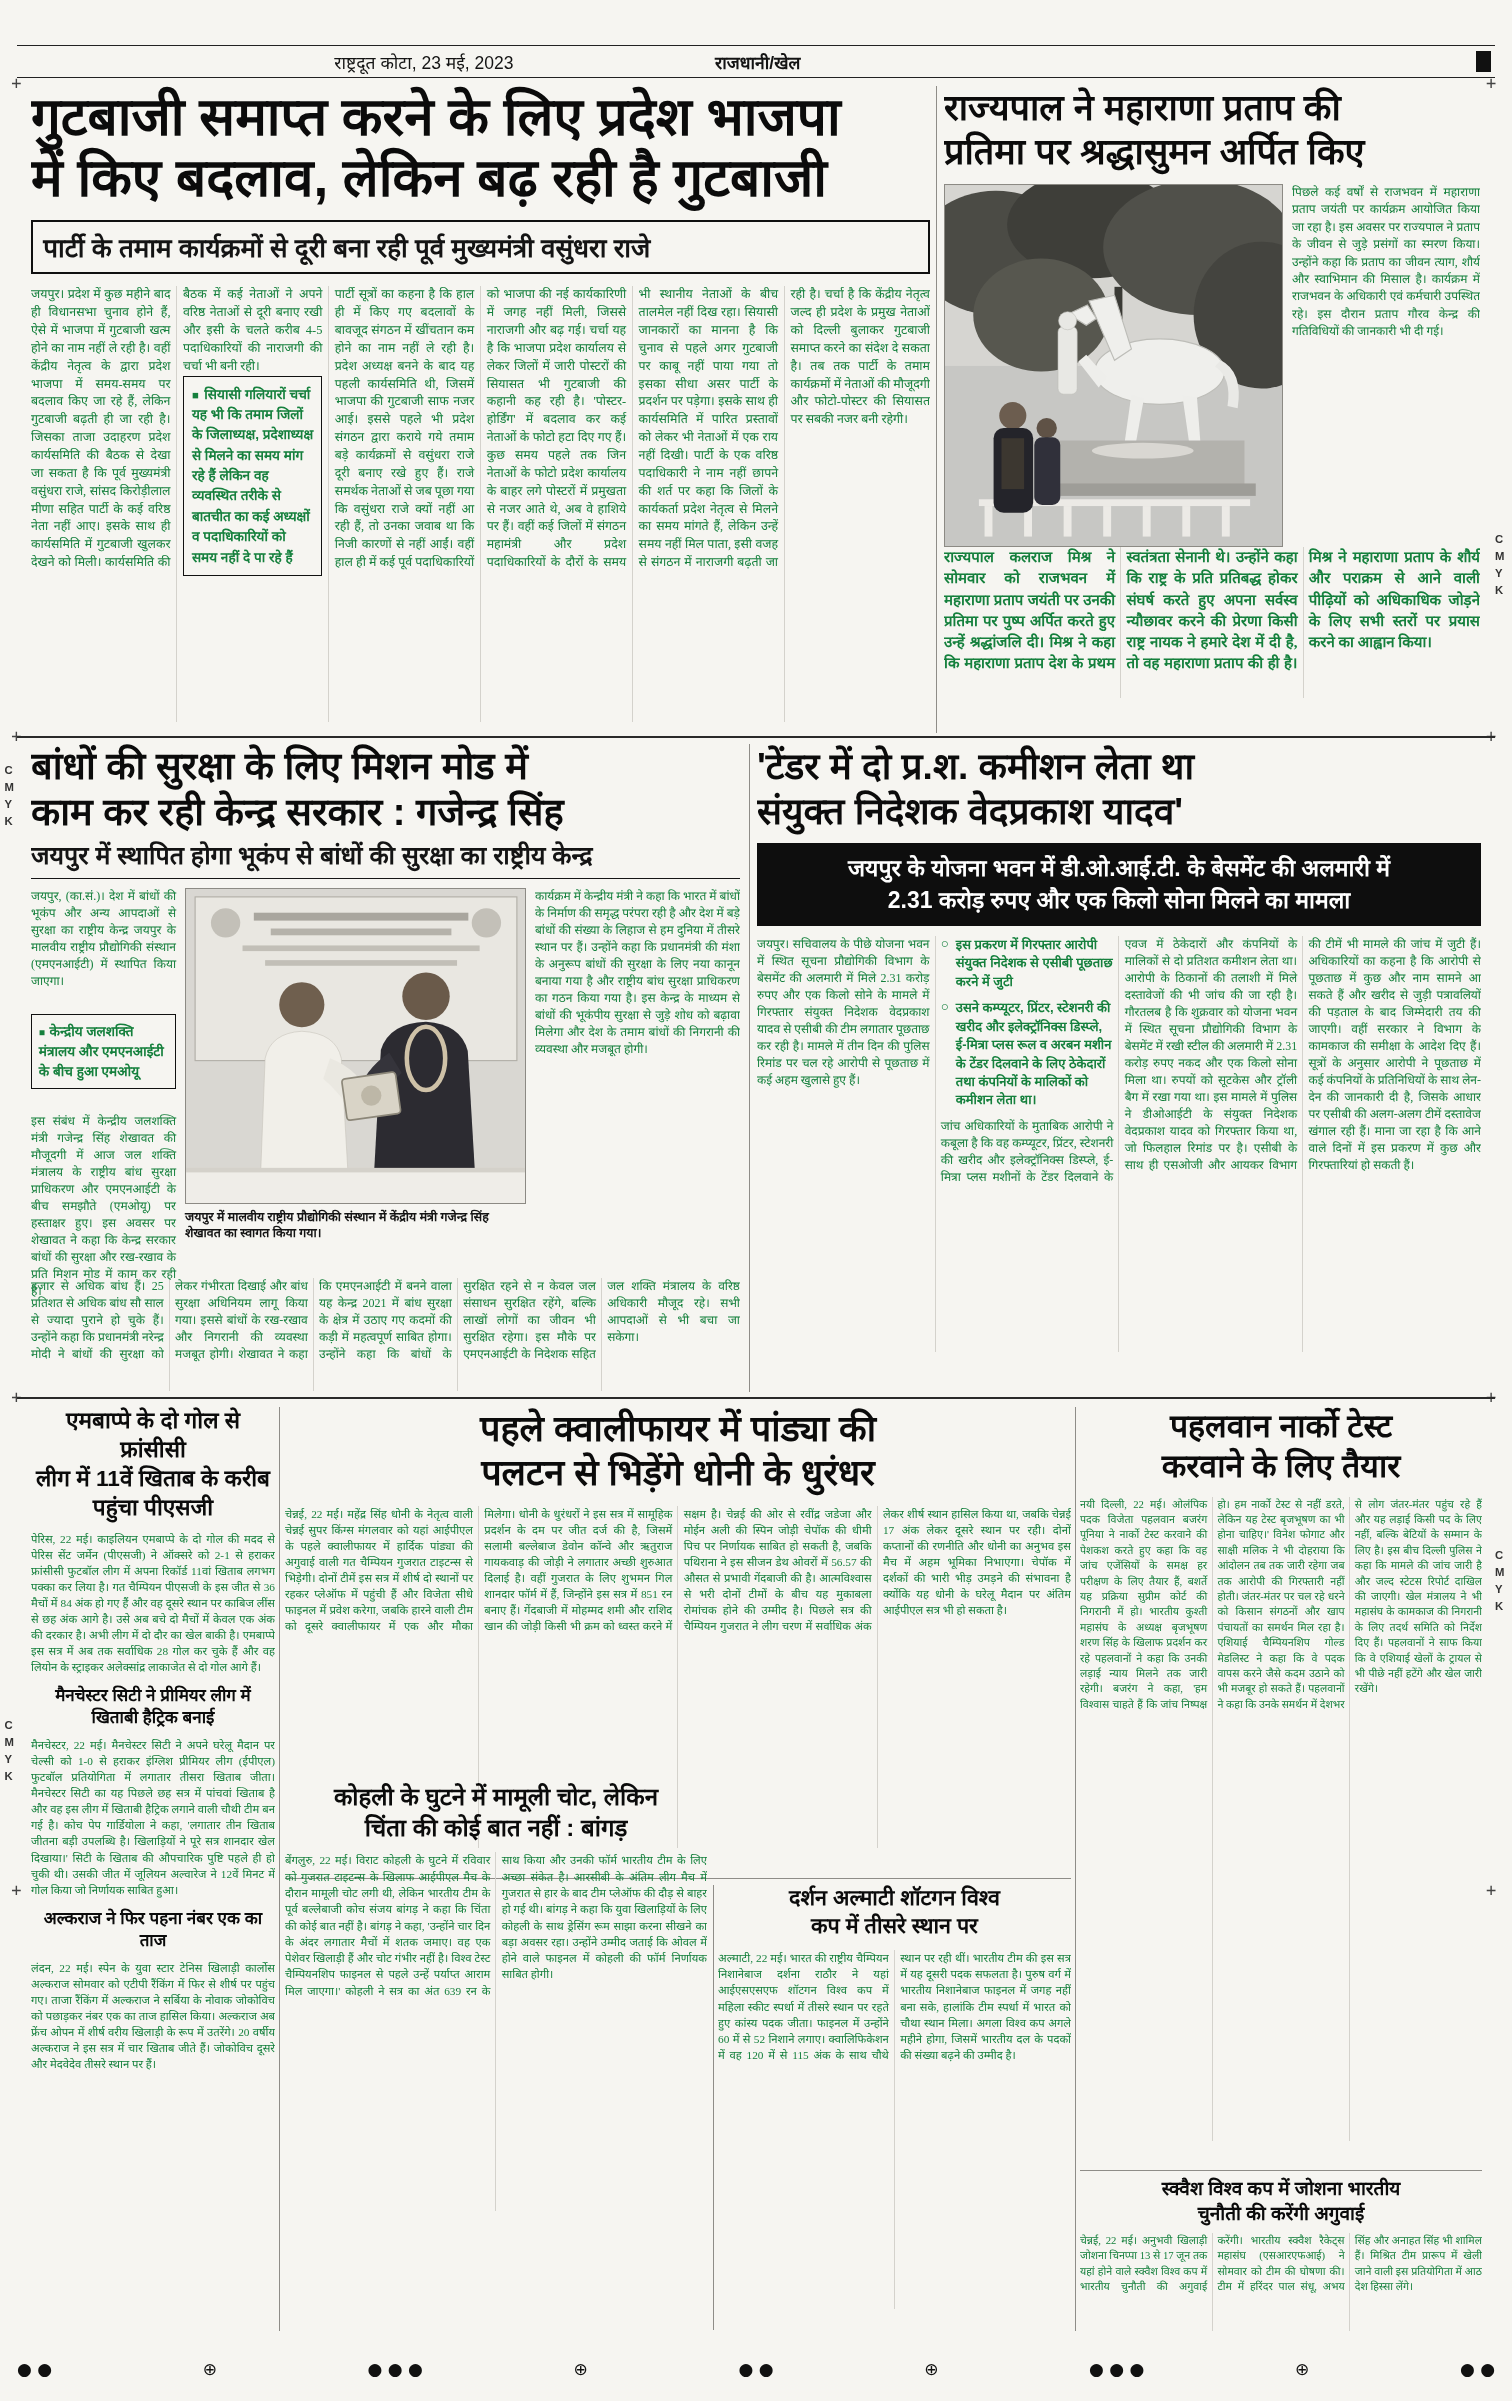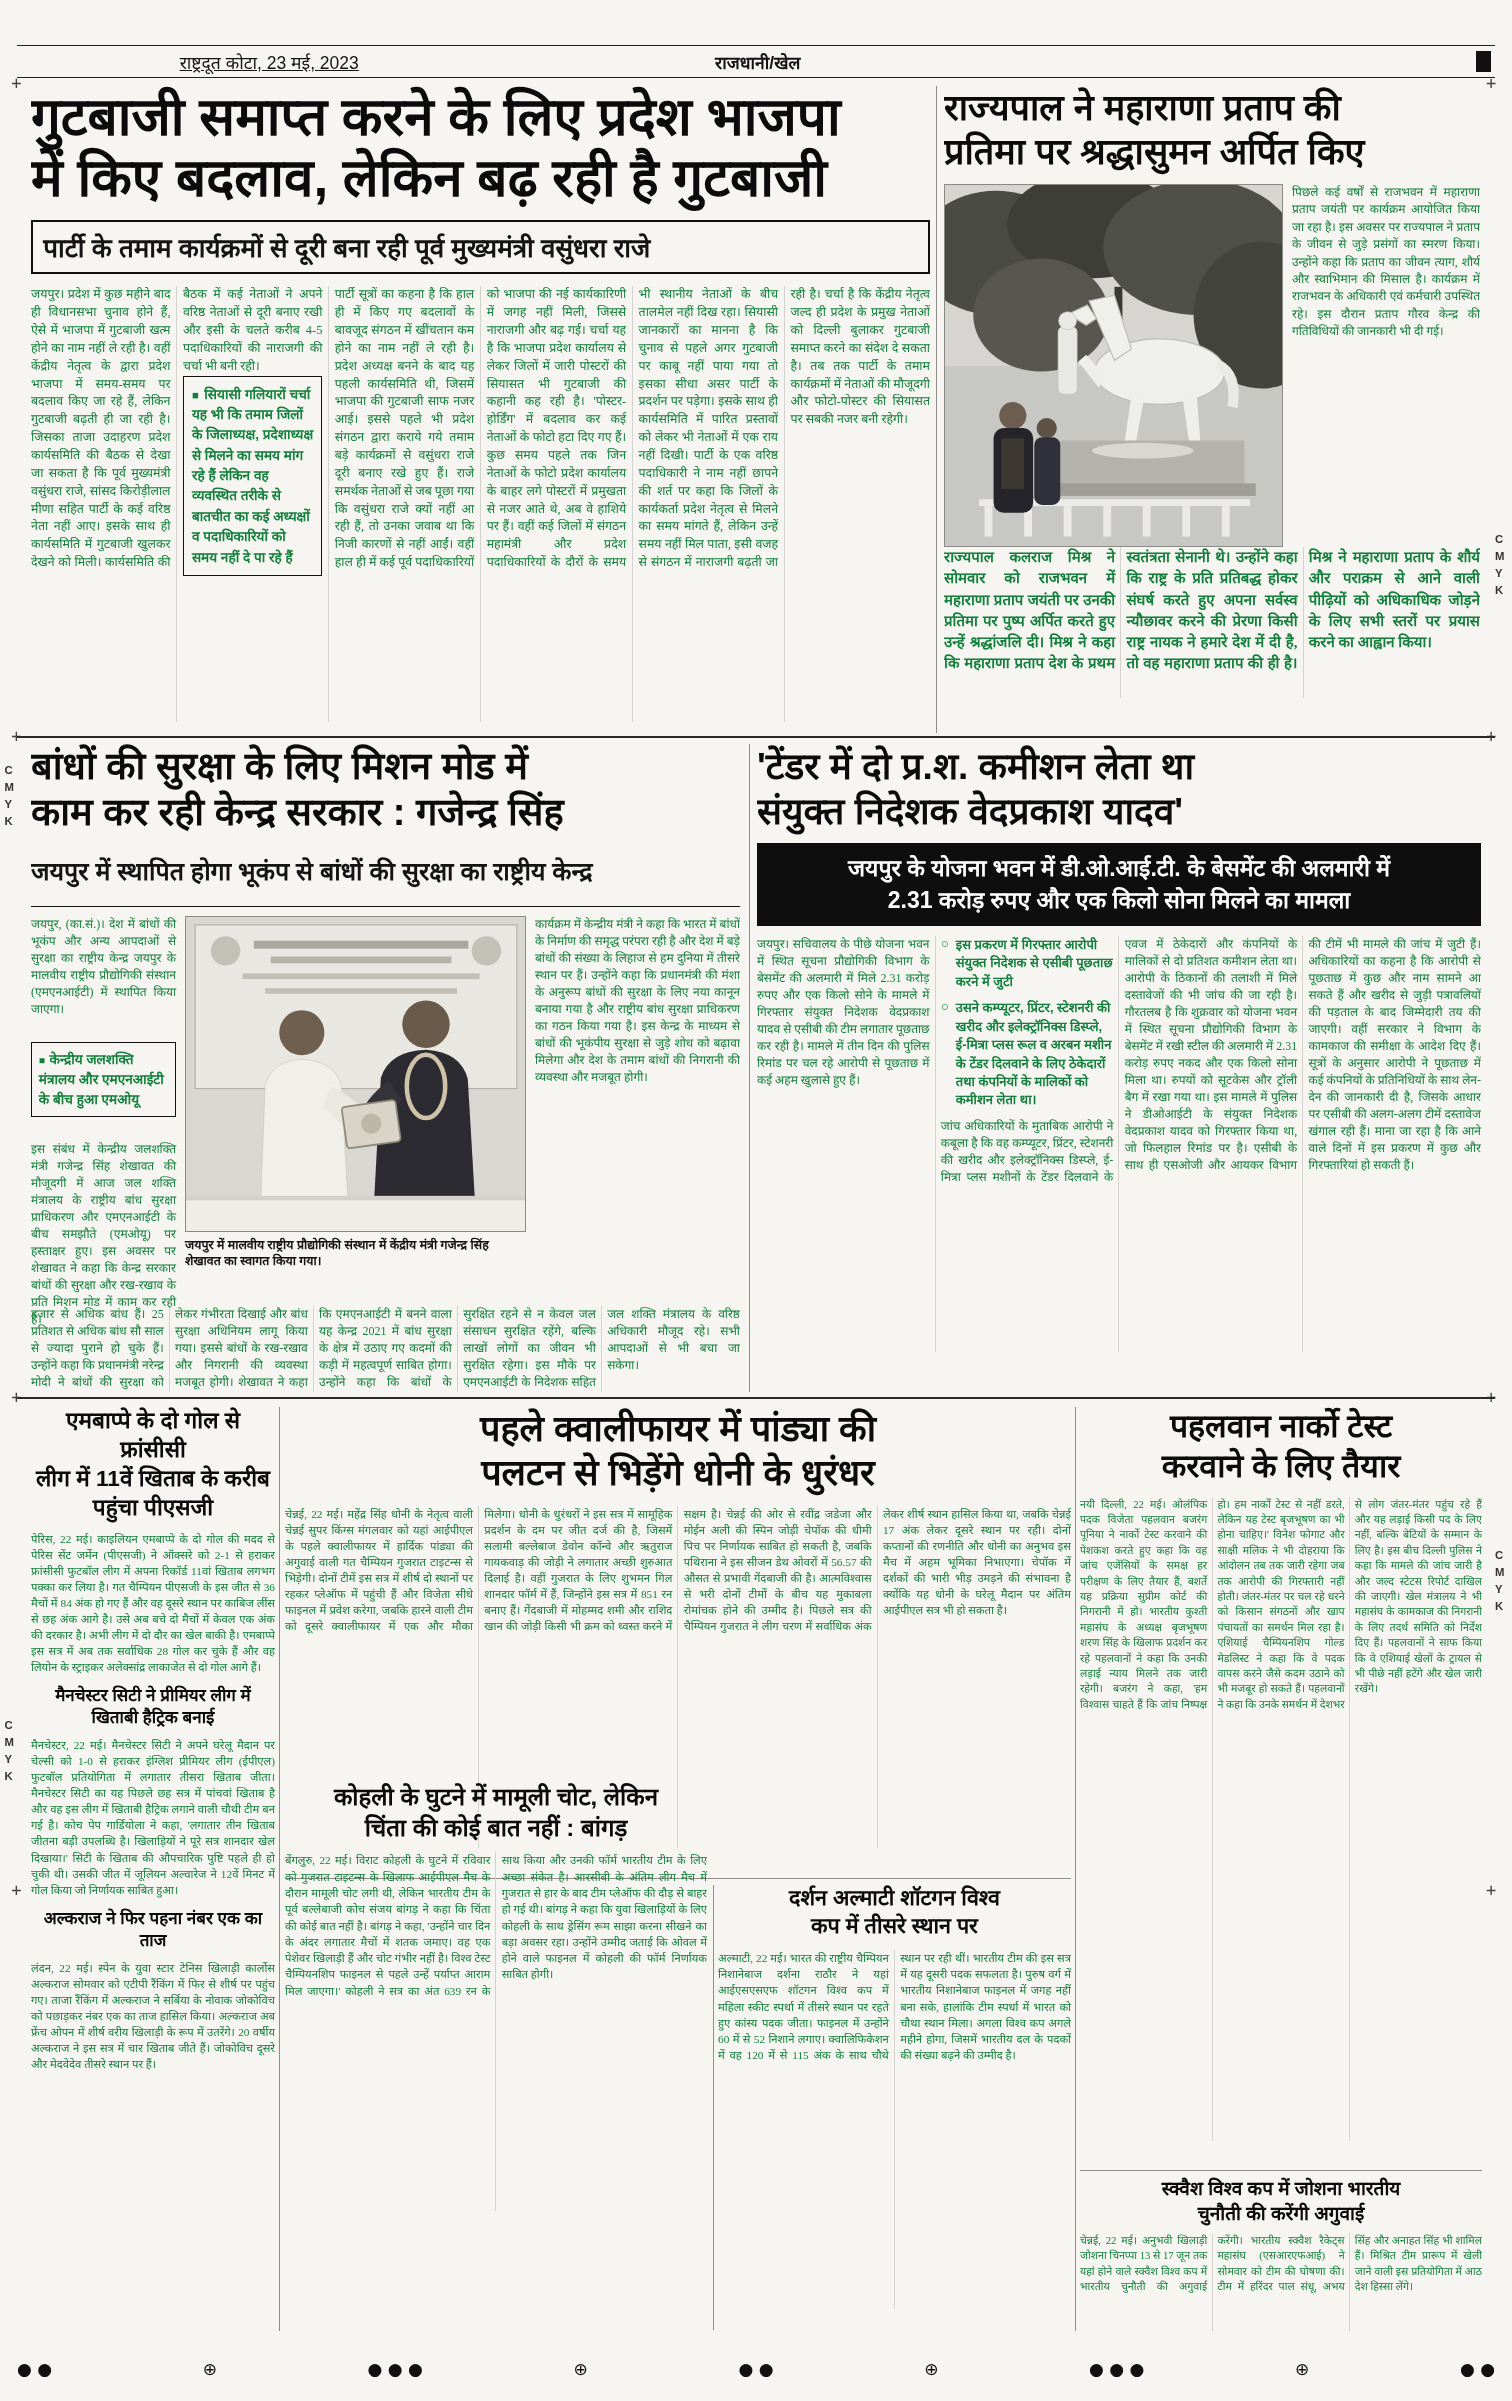--- a/index.html
+++ b/index.html
@@ -15,21 +15,21 @@
   .vrule { position:absolute; width:1.1px; background:#8f8d88; }
   .hrule { position:absolute; height:1.7px; background:#2a2a2a; }
   .reg { position:absolute; font-size:17px; color:#444; font-family:"DejaVu Sans Mono",monospace; }
   .cmyk { position:absolute; font-size:11.3px; font-weight:700; color:#333; white-space:pre-line; line-height:1.5;
           font-family:"Liberation Sans",sans-serif; }
 
   
   .masthead { position:absolute; left:17px; top:45px; width:1478px; height:33px;
     border-top:1.1px solid #222; border-bottom:1.1px solid #222;
     display:flex; align-items:center; font-size:17.5px; font-family:"Liberation Sans",sans-serif; }
-  .masthead .m-left { flex:1; text-align:center; padding-left:8px;text-decoration:underline; }
+  .masthead .m-left { flex:1; text-align:right; padding-left:8px; }
   .masthead .m-center { flex:1; text-align:center; font-weight:700; }
   .masthead .m-right { flex:1; display:flex; justify-content:flex-end; align-items:center; padding-right:4.5px; }
   .fold-mark { width:14.7px; height:21.5px; background:#111; }
 
   
   .art-bjp { position:absolute; left:31px; top:86px; width:899px; height:647px; overflow:hidden; }
   .art-bjp .h1 { font-size:53px; line-height:1.16; }
   .art-bjp .kicker { margin-top:11.3px; border:2.3px solid #101010; padding:6.8px 10.2px;
     font-size:26px; font-weight:700; font-family:"Liberation Sans",sans-serif; text-align:left; }
   .art-bjp .cols { margin-top:12.4px; height:436px; column-count:6; column-gap:12.4px;
@@ -44,22 +44,22 @@
   .art-gov .h1 { font-size:36px; line-height:1.22; }
   .art-gov .row { margin-top:10.2px; display:flex; gap:9px; height:363px; }
   .photo-frame { border:0.6px solid #8c8a84; background:#cfcecb; overflow:hidden; flex:none; }
   .art-gov .sidecol { flex:1; font-size:12px; line-height:1.45; }
   .art-gov .cols { height:151px; column-count:3; column-gap:11.3px;
     column-rule:0.6px solid #d4d2cc; font-size:15px; line-height:1.42;font-weight:bold; }
 
   
   .art-dam { position:absolute; left:31px; top:744px; width:709px; height:648px; overflow:hidden; }
   .art-dam .h1 { font-size:38px; line-height:1.2; }
-  .art-dam .sub { margin-top:18px; font-size:25px; font-weight:700; font-family:"Liberation Sans",sans-serif;
-    padding-bottom:19px; border-bottom:1.1px solid #151515; }
+  .art-dam .sub { margin-top:2px; font-size:25px; font-weight:700; font-family:"Liberation Sans",sans-serif;
+    padding-bottom:7px; border-bottom:1.1px solid #151515; }
   .art-dam .mainrow { margin-top:9px; display:flex; gap:9px; height:382px; }
   .art-dam .colL { width:145px; font-size:12px; line-height:1.42; }
   .note-box { border:1.7px solid #111; padding:6.8px; margin:24px 0; font-size:13.6px; line-height:1.45;
     font-weight:700; font-family:"Liberation Sans",sans-serif; text-align:left; }
   .note-box .n-icon { font-size:10.2px; margin-right:4.5px; }
   .art-dam .photo-col { width:341px; }
   .art-dam .caption { margin-top:4.5px; font-size:12.4px; font-weight:700; line-height:1.35;
     font-family:"Liberation Sans",sans-serif; }
   .art-dam .colR { flex:1; font-size:12px; line-height:1.42; }
   .art-dam .bstrip { margin-top:8px; height:113px; column-count:5; column-gap:11.3px;

